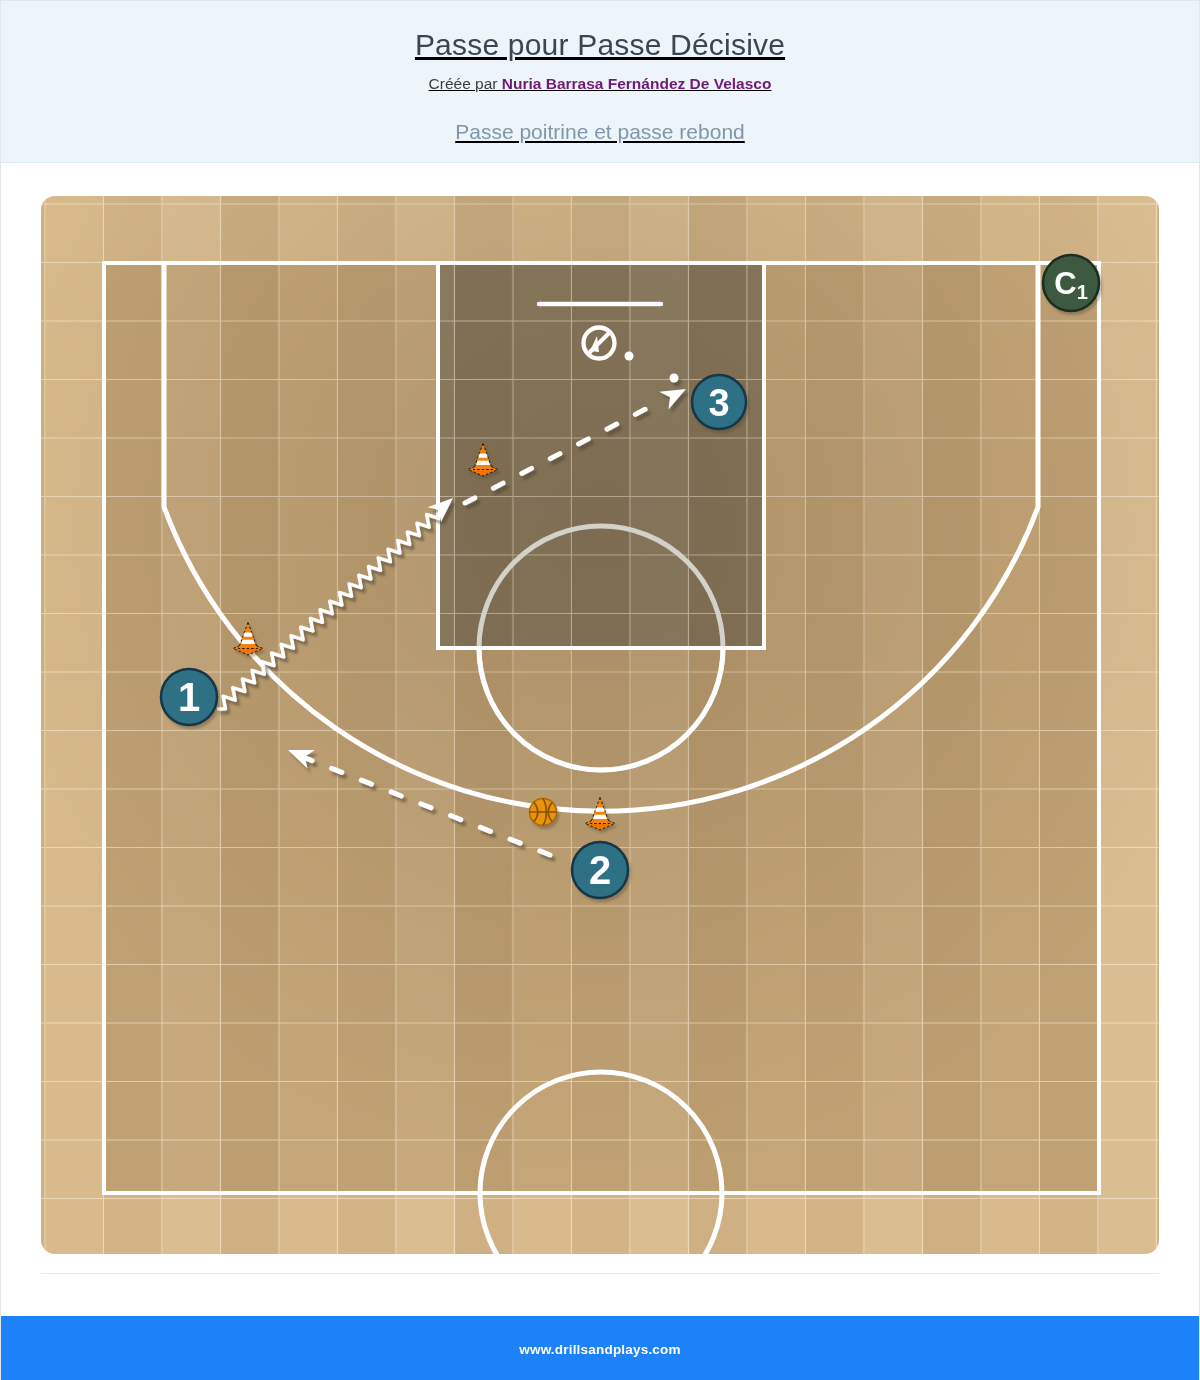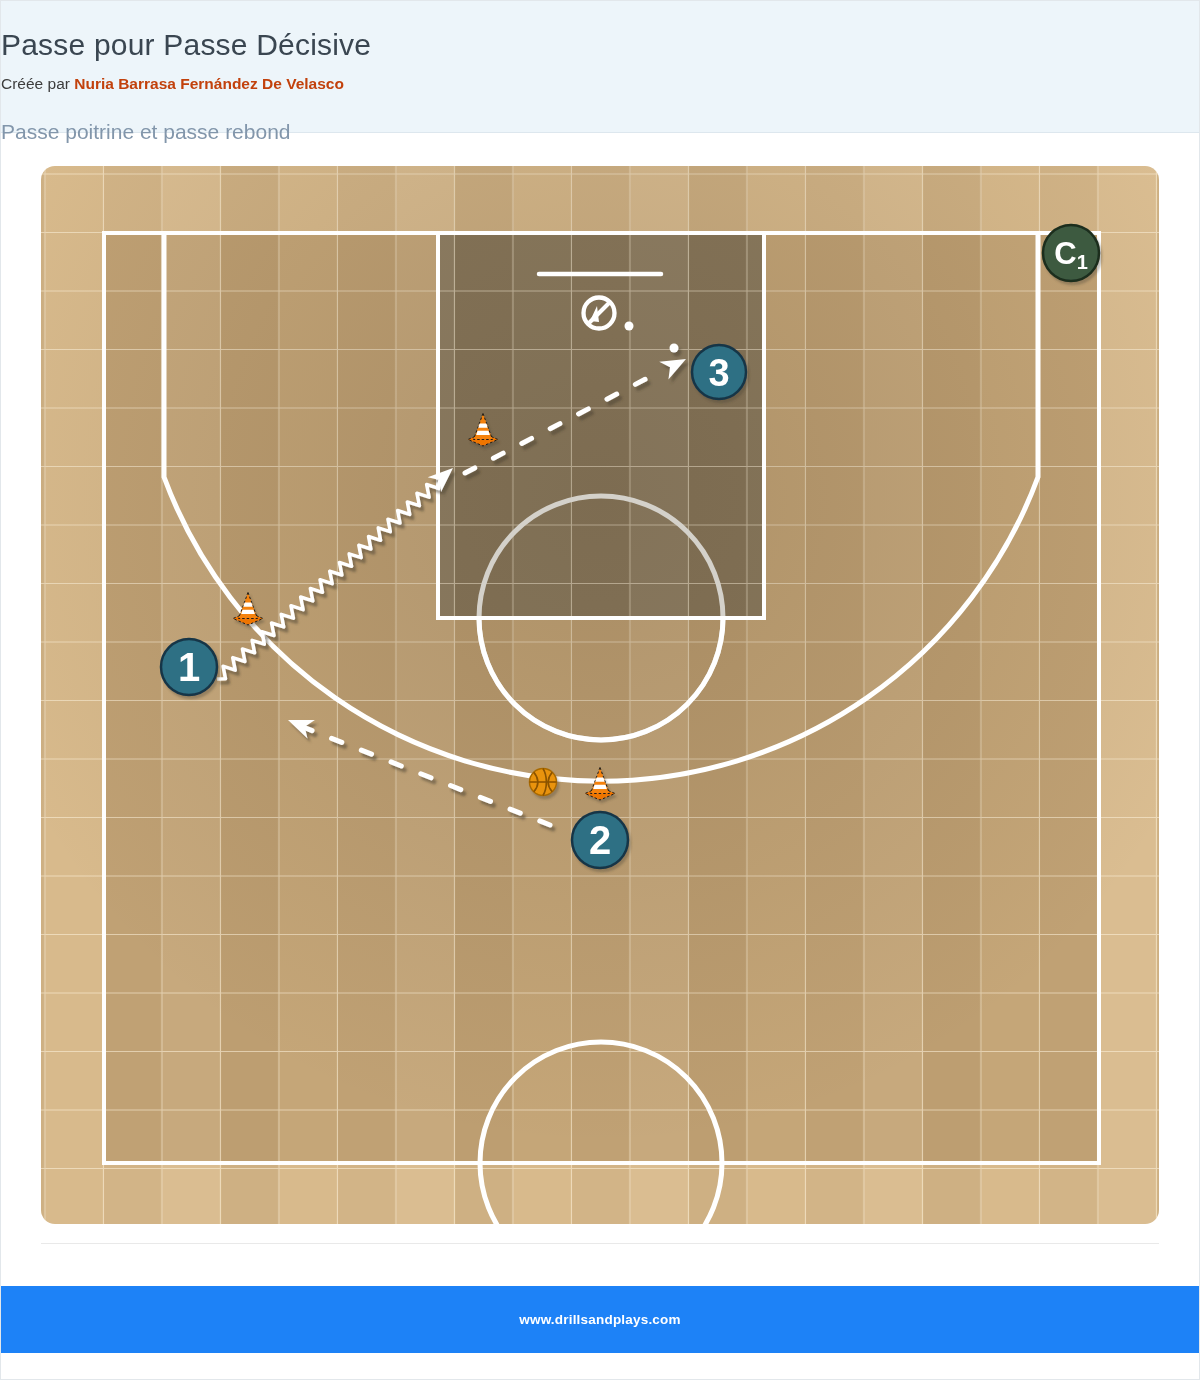--- a/index.html
+++ b/index.html
@@ -3,30 +3,31 @@
 <meta charset="utf-8">
 <style>
   html,body{margin:0;padding:0;background:#fff;}
   .page{
     width:1200px;height:1380px;box-sizing:border-box;
     border:1px solid #e2e7eb;background:#fff;position:relative;
     font-family:"Liberation Sans", sans-serif;
   }
   
   .header{
-    height:132px;box-sizing:border-box;text-align:left;
+    height:162px;box-sizing:border-box;text-align:center;
     background:var(--header_bg,#edf5fa);
     border-bottom:1px solid #dde7ee;
+    text-decoration:underline;
   }
   .title{
     margin:0;padding-top:27px;font-size:30px;font-weight:400;
     color:#3a4651;letter-spacing:.2px;
   }
   .byline{margin-top:13px;font-size:15.5px;color:#3d3d3d;}
-  .byline strong{color:#c2410c;}
+  .byline strong{color:#701a75;}
   .tagline{margin-top:27px;font-size:21px;color:#8296ab;}
   
   .court-card{
     width:1118px;height:1058px;margin:33px auto 0;
     border-radius:14px;overflow:hidden;position:relative;
   }
   .court-card svg{display:block;width:100%;height:100%;}
   
   .line-w{fill:none;stroke:#ffffff;}
   .marker-label{font:bold 40px "Liberation Sans",sans-serif;fill:#ffffff;}

